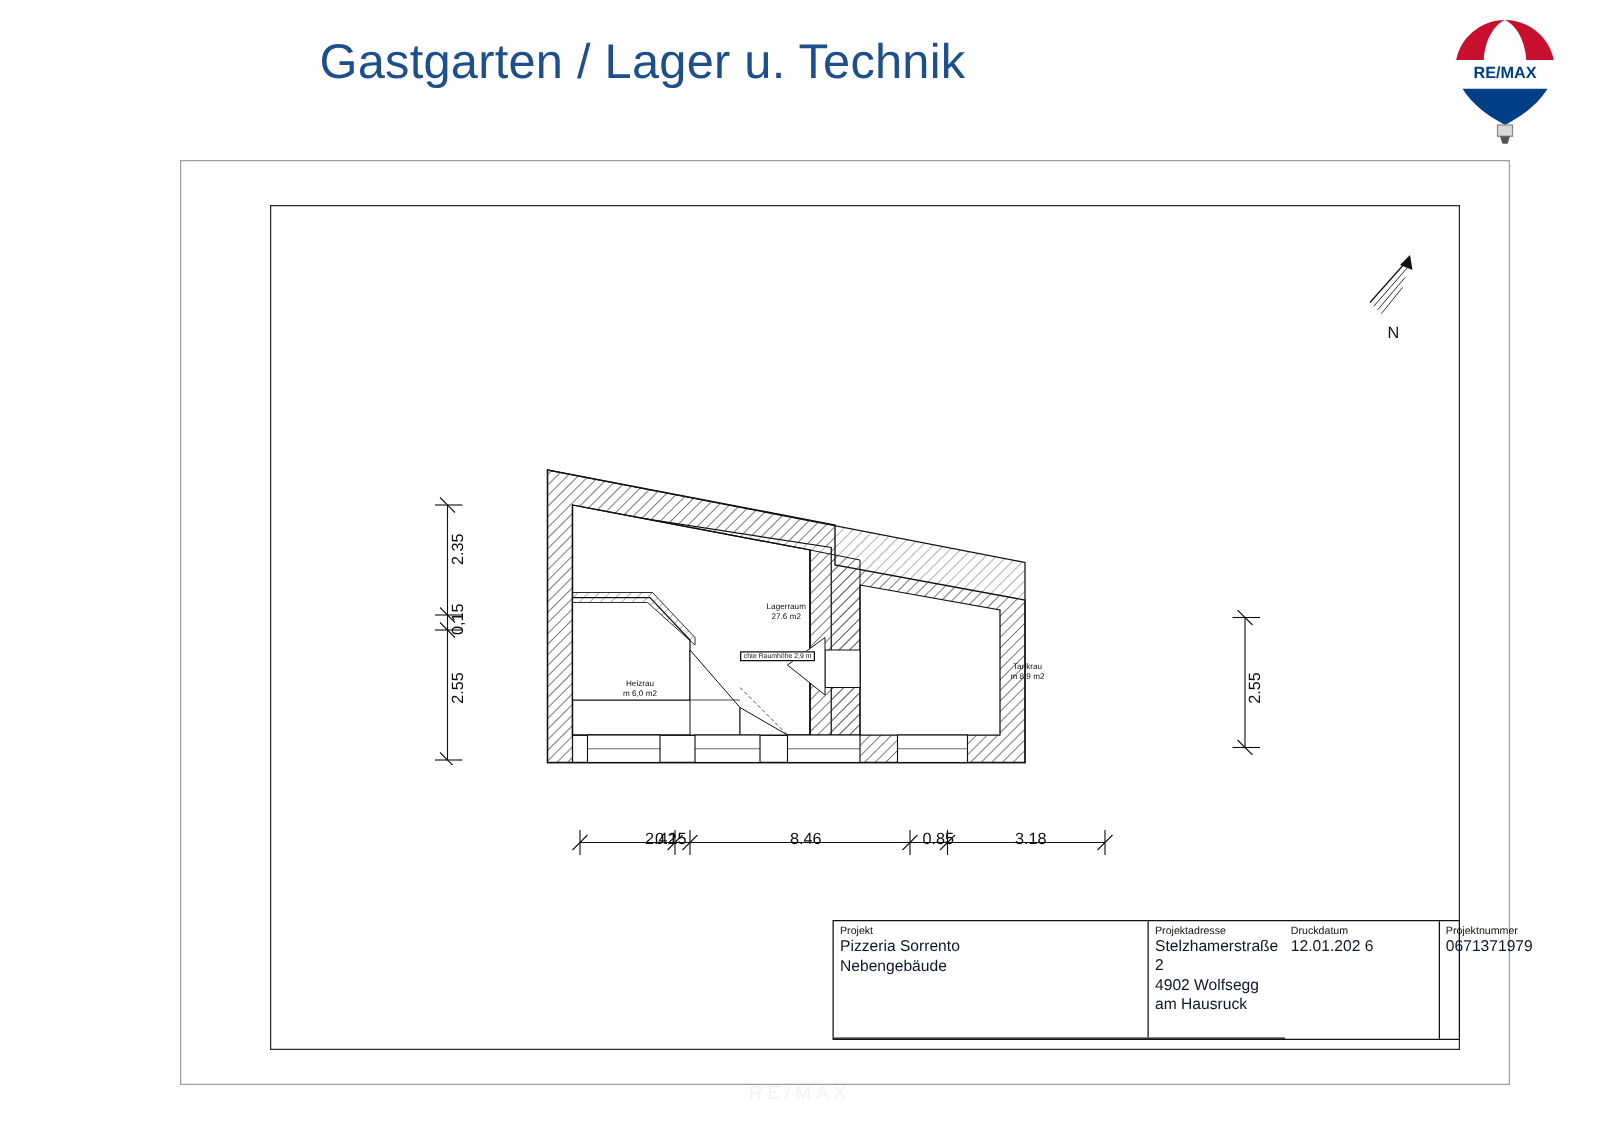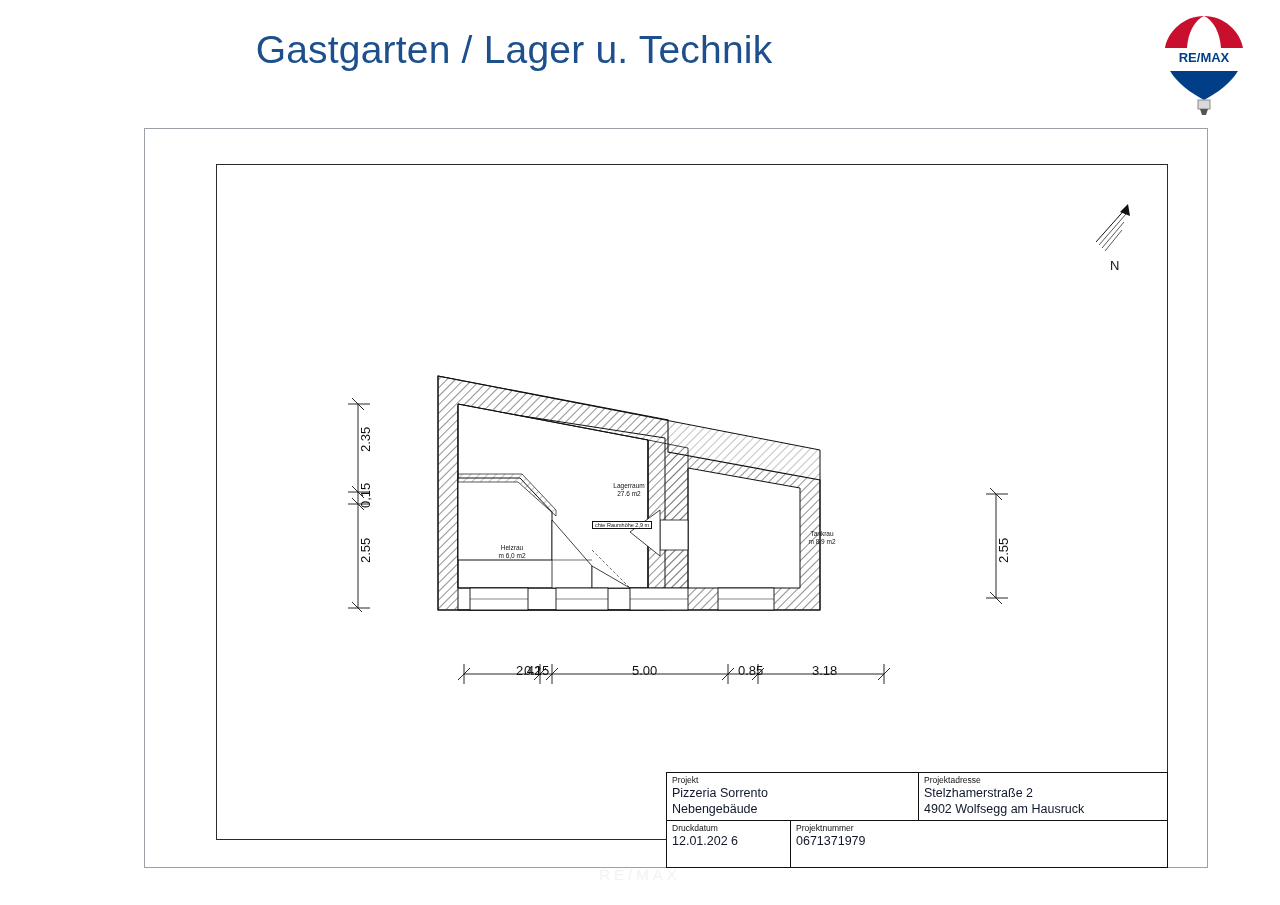--- a/index.html
+++ b/index.html
@@ -105,28 +105,28 @@
     color: #111;
     border: 1px solid #111;
     background: #fff;
     padding: 0 2px;
     white-space: nowrap;
   }
   
   .titleblock {
     position: absolute;
     left: 666px;
-    top: 772px;
+    top: 736px;
     width: 502px;
     height: 96px;
     border: 1px solid #111;
     box-sizing: border-box;
     background: #fff;
     display: flex;
-    flex-direction: column;
+    flex-direction: row;
   }
   .tb-row {
     display: flex;
     flex: 1 1 0;
     border-bottom: 1px solid #111;
   }
   .tb-row:last-child { border-bottom: none; }
   .tb-cell {
     border-right: 1px solid #111;
     padding: 3px 5px 2px 5px;
@@ -290,21 +290,21 @@
   <line x1="428" y1="4" x2="428" y2="24" stroke="#111" stroke-width="0.9"></line>
   <line x1="2" y1="20" x2="14" y2="8" stroke="#111" stroke-width="0.9"></line>
   <line x1="78" y1="20" x2="90" y2="8" stroke="#111" stroke-width="0.9"></line>
   <line x1="90" y1="20" x2="102" y2="8" stroke="#111" stroke-width="0.9"></line>
   <line x1="266" y1="20" x2="278" y2="8" stroke="#111" stroke-width="0.9"></line>
   <line x1="296" y1="20" x2="308" y2="8" stroke="#111" stroke-width="0.9"></line>
   <line x1="422" y1="20" x2="434" y2="8" stroke="#111" stroke-width="0.9"></line>
 </svg>
 <div class="dim" style="left:516px; top:663px;">2.42</div>
 <div class="dim" style="left:524px; top:663px;">0.15</div>
-<div class="dim" style="left:632px; top:663px;">5.00</div>
+<div class="dim" style="left:632px; top:663px;">8.46</div>
 <div class="dim" style="left:738px; top:663px;">0.85</div>
 <div class="dim" style="left:812px; top:663px;">3.18</div>
 
 <div class="titleblock">
   <div class="tb-row">
     <div class="tb-cell w-proj">
       <span class="tb-key">Projekt</span>
       <span class="tb-val">Pizzeria Sorrento</span>
       <span class="tb-val">Nebengebäude</span>
     </div>

